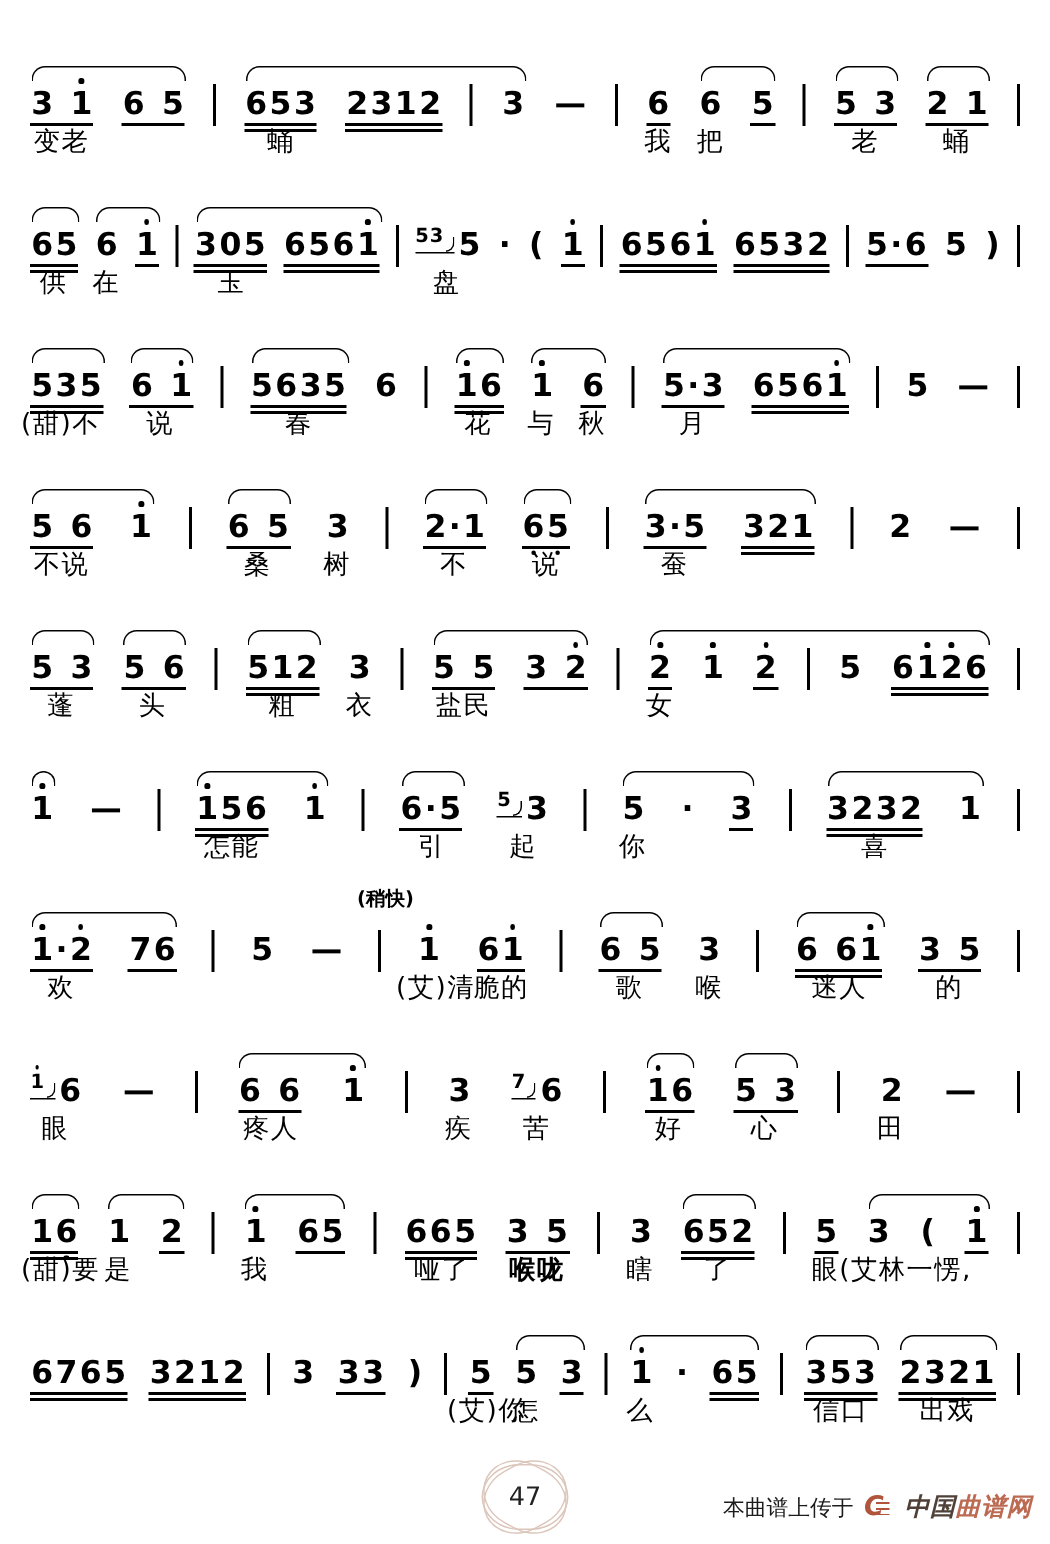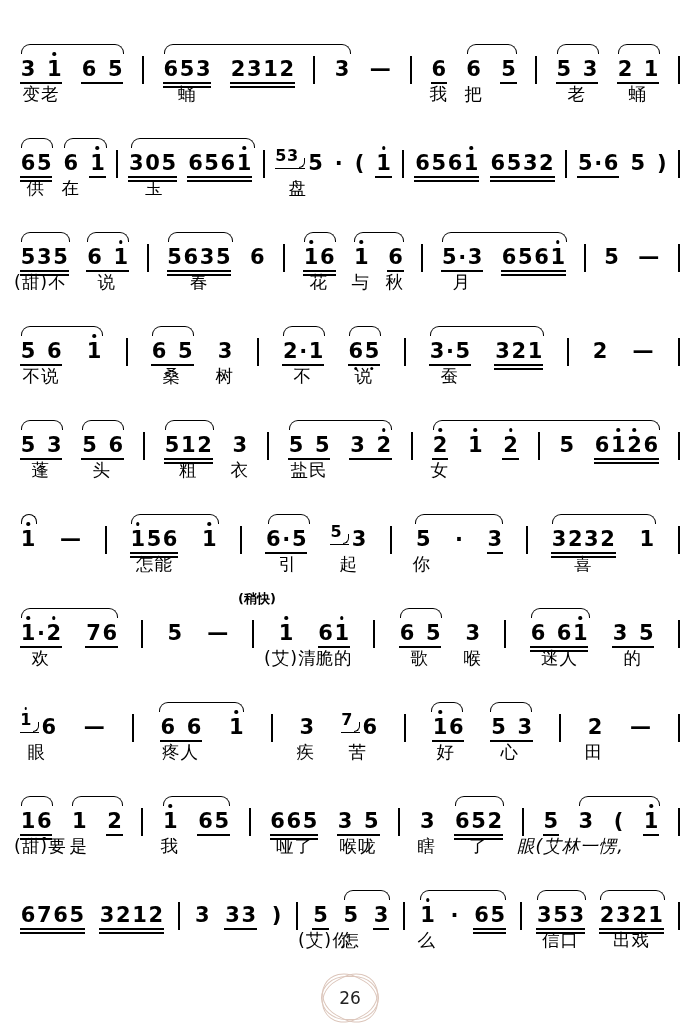--- a/index.html
+++ b/index.html
@@ -14,21 +14,21 @@
   .ch{position:relative;display:inline-block;margin:0 0.8px;}
   .gap{display:inline-block;width:10px;}
   .dot{position:absolute;width:3.5px;height:3.5px;border-radius:50%;background:#000;left:50%;transform:translateX(-50%);}
   .da{top:-7px;}
   .db{bottom:-8px;}
   .barline{width:2px;height:28px;background:#000;transform:translateY(8px);}
   .arc{position:absolute;height:9px;border:1.6px solid #000;border-bottom:none;
        border-radius:9px 9px 0 0;pointer-events:none;}
   .lyric{position:absolute;top:58px;font-size:17.5px;white-space:nowrap;letter-spacing:1px;}
   .tempo{position:absolute;font-size:13px;font-weight:bold;white-space:nowrap;}
-  .grace{position:relative;top:-9px;font-size:16px;margin-right:2px;display:inline-block;
+  .grace{position:relative;top:-9px;font-size:13px;margin-right:2px;display:inline-block;
          border-bottom:1px solid #000;}
   .grace .ch{margin:0 0.3px;}
   .grace .da{top:-5px;width:2.5px;height:2.5px;}
   .ghook{display:inline-block;width:5px;height:9px;border-right:1.3px solid #000;
          border-bottom:1.3px solid #000;border-bottom-right-radius:8px;vertical-align:-7px;margin-left:1px;}
   .page-num-badge{position:absolute;left:50%;top:976px;transform:translateX(-50%);
          width:58px;height:44px;display:flex;align-items:center;justify-content:center;
          font-size:17px;color:#222;}
   .badge-shape{position:absolute;inset:0;border:1.5px solid #dcc6bb;border-radius:50%/58%;}
   .badge-shape.r1{transform:rotate(28deg);}
@@ -312,25 +312,25 @@
           <div class="token u1"><span class="ch">1<span class="dot da"></span></span></div>
           <div class="barline"></div>
         </div>
         <div class="arc" style="left: 7px; width: 30px; top: 20px;"></div>
         <div class="lyric" style="left: 0px;">(甜)要</div>
         <div class="arc" style="left: 58px; width: 49px; top: 20px;"></div>
         <div class="lyric" style="left: 55.5px;">是</div>
         <div class="arc" style="left: 149px; width: 65px; top: 20px;"></div>
         <div class="lyric" style="left: 146.5px;">我</div>
         <div class="lyric" style="left: 262px;">哑了</div>
-        <div class="lyric" style="left: 325.5px;">喉咙</div>
+        <div class="lyric" style="left: 325.5px; font-weight: bold;">喉咙</div>
         <div class="lyric" style="left: 403.5px;">瞎</div>
         <div class="arc" style="left: 441px; width: 47px; top: 20px;"></div>
         <div class="lyric" style="left: 455px;">了</div>
-        <div class="lyric" style="left: 503px; font-style: italic;">眼(艾林一愣,</div>
+        <div class="lyric" style="left: 527px;">眼(艾林一愣,</div>
         <div class="arc" style="left: 565px; width: 79px; top: 20px;"></div>
       </div>
       <div class="line">
         <div class="notes-row">
           <div class="token u2"><span class="ch">6</span><span class="ch">7</span><span class="ch">6</span><span class="ch">5</span></div>
           <div class="token u2"><span class="ch">3</span><span class="ch">2</span><span class="ch">1</span><span class="ch">2</span></div>
           <div class="barline"></div>
           <div class="token"><span class="ch">3</span></div>
           <div class="token u1"><span class="ch">3</span><span class="ch">3</span></div>
           <div class="token"><span class="ch">)</span></div>
@@ -356,16 +356,21 @@
         <div class="lyric" style="left: 528px;">信口</div>
         <div class="arc" style="left: 586px; width: 63px; top: 20px;"></div>
         <div class="lyric" style="left: 599px;">出戏</div>
       </div>
     </div>
 
   <div class="page-num-badge">
     <span class="badge-shape"></span>
     <span class="badge-shape r1"></span>
     <span class="badge-shape r2"></span>
-    <span>26</span>
+    <span>47</span>
   </div>
 
+  <div class="watermark">
+    <span class="wm-prefix">本曲谱上传于</span>
+    <span class="logo" style="color: rgb(176, 84, 60);"></span>
+    <span class="brand"><span style="color: rgb(79, 65, 56);">中国</span><span style="color: rgb(188, 107, 82);">曲谱网</span></span>
+  </div>
 </div>
 
 </body></html>

